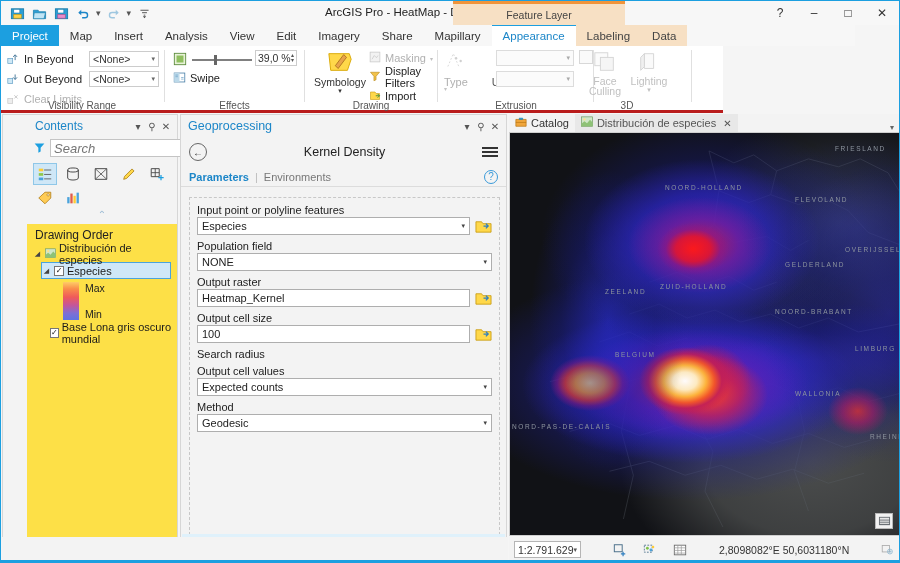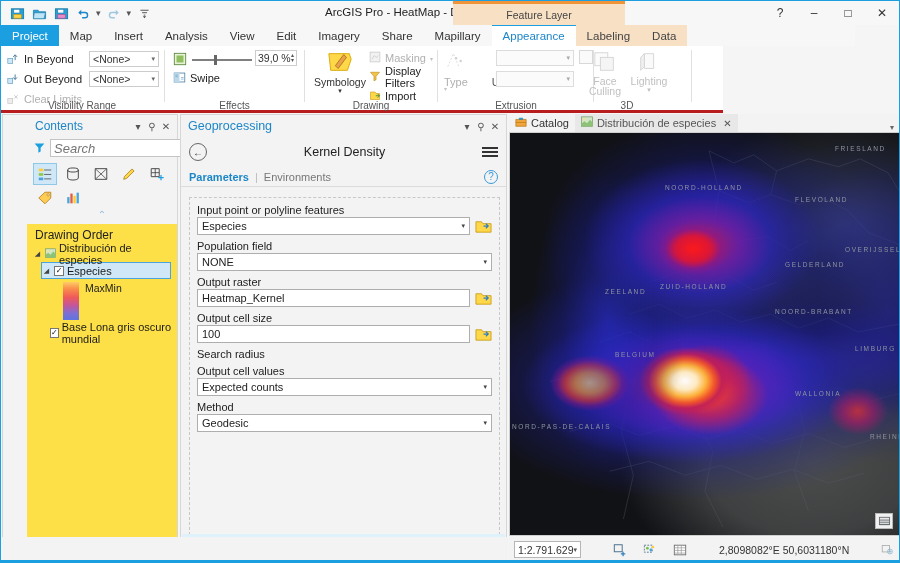--- a/index.html
+++ b/index.html
@@ -151,21 +151,21 @@
   .chk {
     width: 10px; height: 10px; border:1px solid #767676; background:#fff;
     display:flex;align-items:center;justify-content:center; font-size:8px; color:#111;
     line-height: 8px;
   }
   .ramp {
     width: 16px; height: 38px; margin-left: 22px;
     background: linear-gradient(to bottom,#ffcc66 0%, #f98d4b 18%, #ef5a5a 40%, #c2569c 62%, #7e6fd4 82%, #5f74e0 100%);
   }
   .ramp-wrap { display:flex; align-items:stretch; }
-  .ramp-labels { display:flex; justify-content:space-between; padding-left:6px; font-size:10.5px; color:#222;}
+  .ramp-labels { display:flex; flex-direction:column; justify-content:space-between; padding-left:6px; font-size:10.5px; color:#222;}
 
   
   .pane-gp {
     position: absolute; left: 179px; top: 113px; width: 327px; height: 448px;
     background: #f3f3f3; border: 1px solid #d6d6d6;
   }
   .gp-title {
     height: 22px; display:flex; align-items:center; padding: 0 4px 0 7px;
     font-size: 12.5px; color:#1c86c8;
   }

